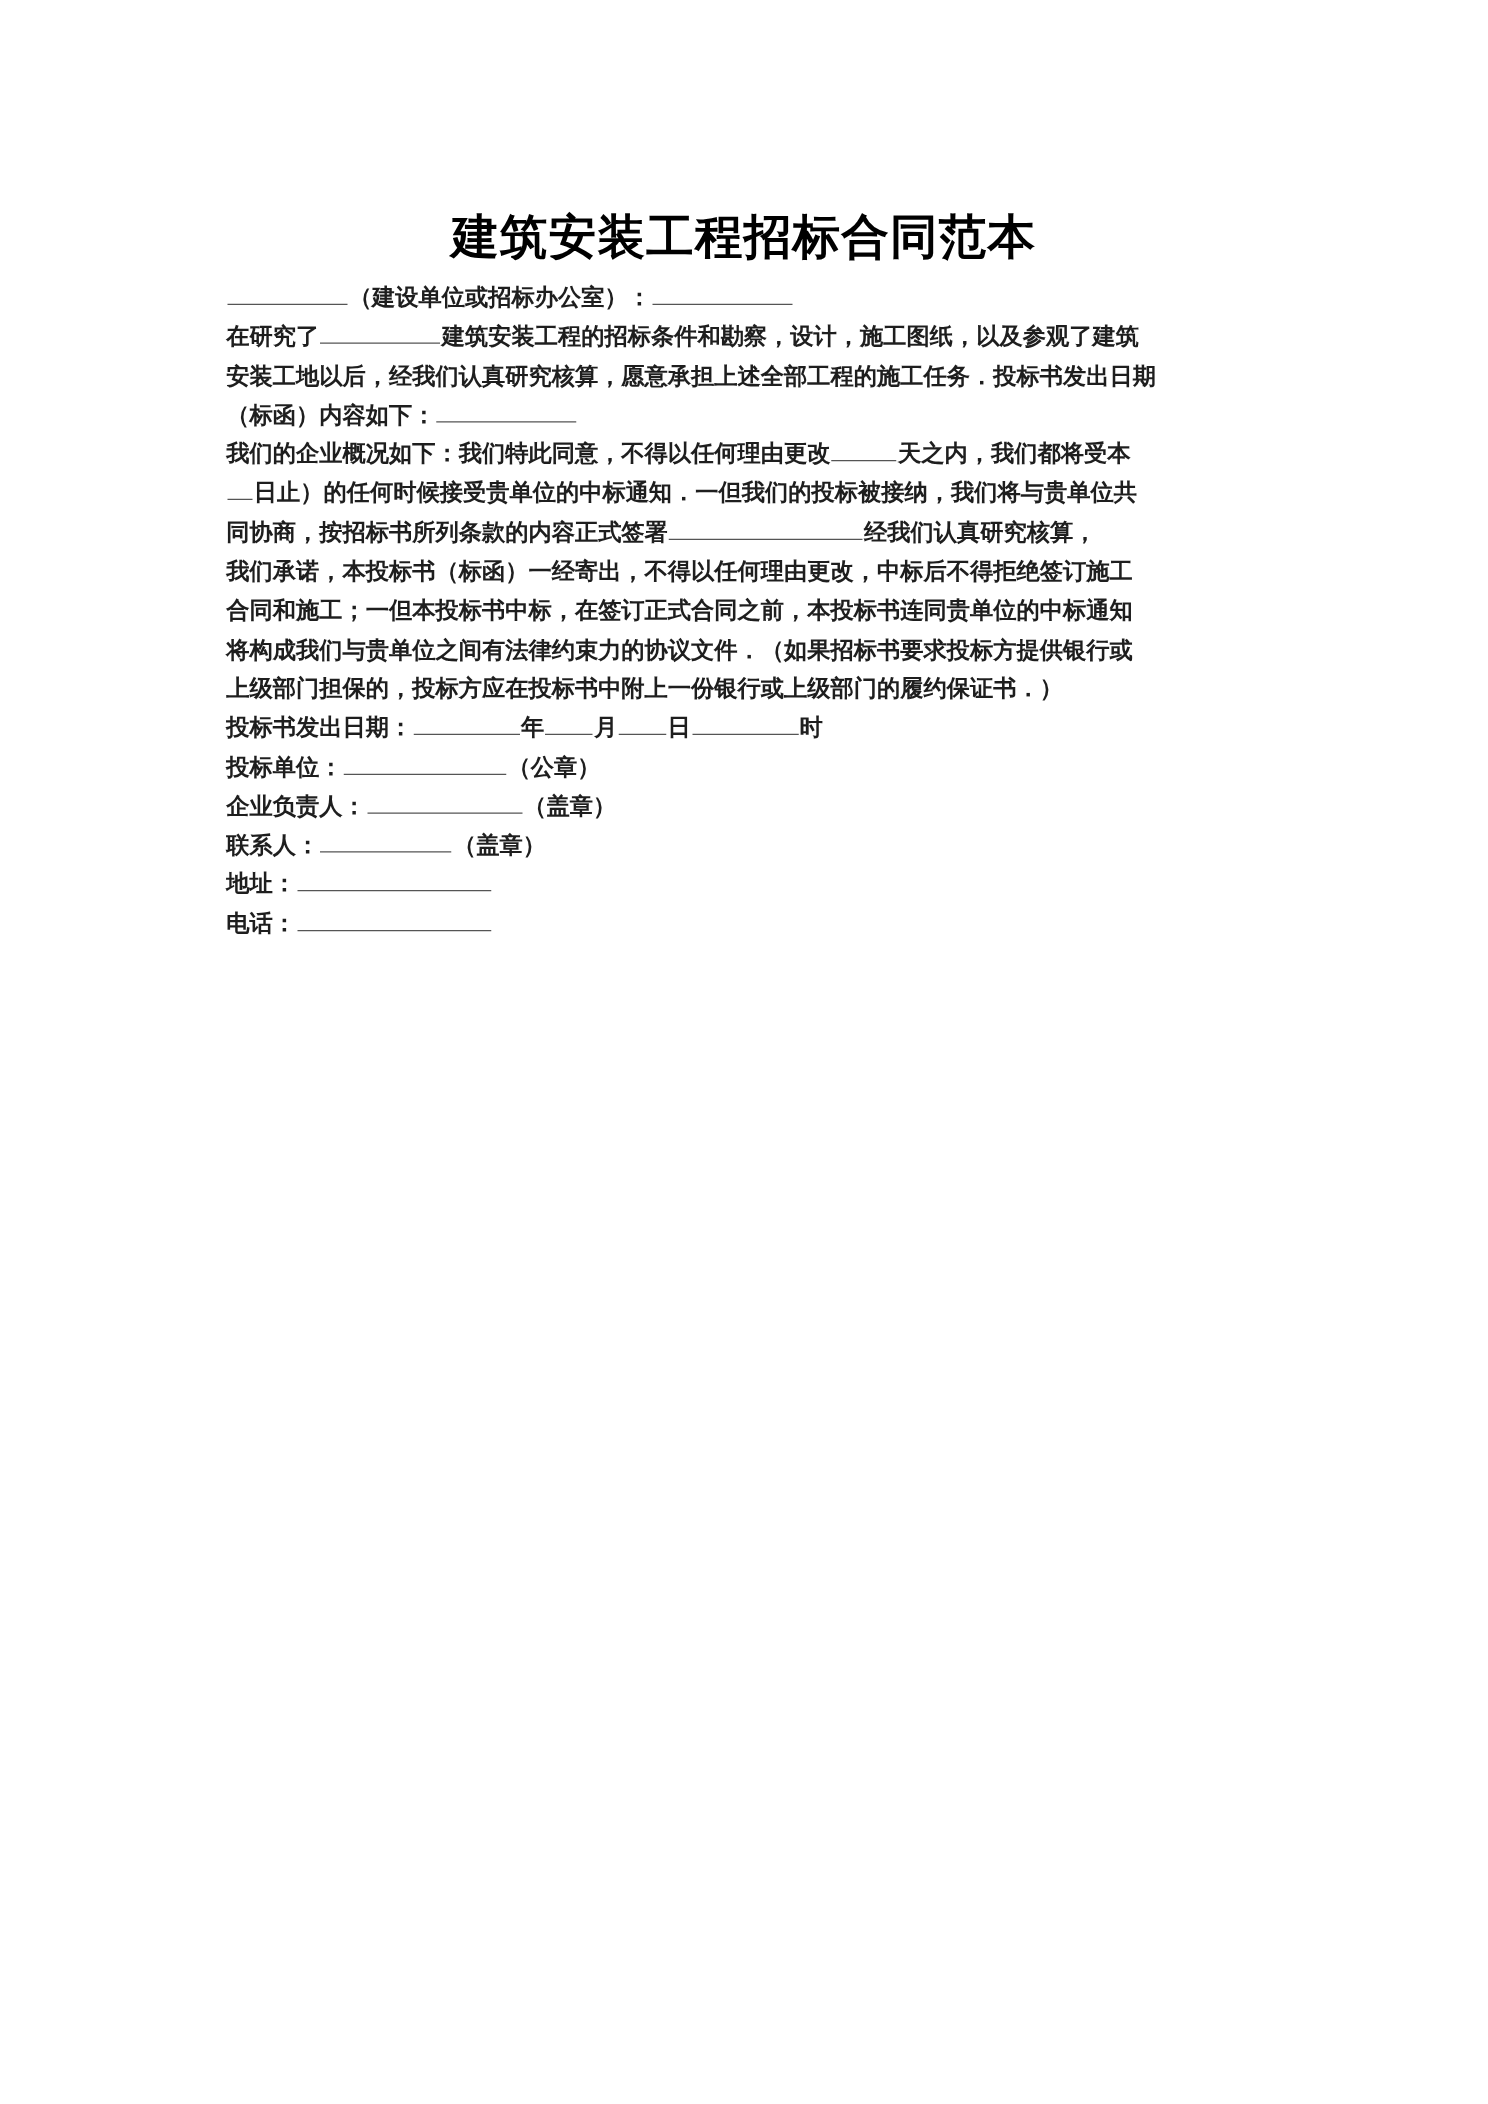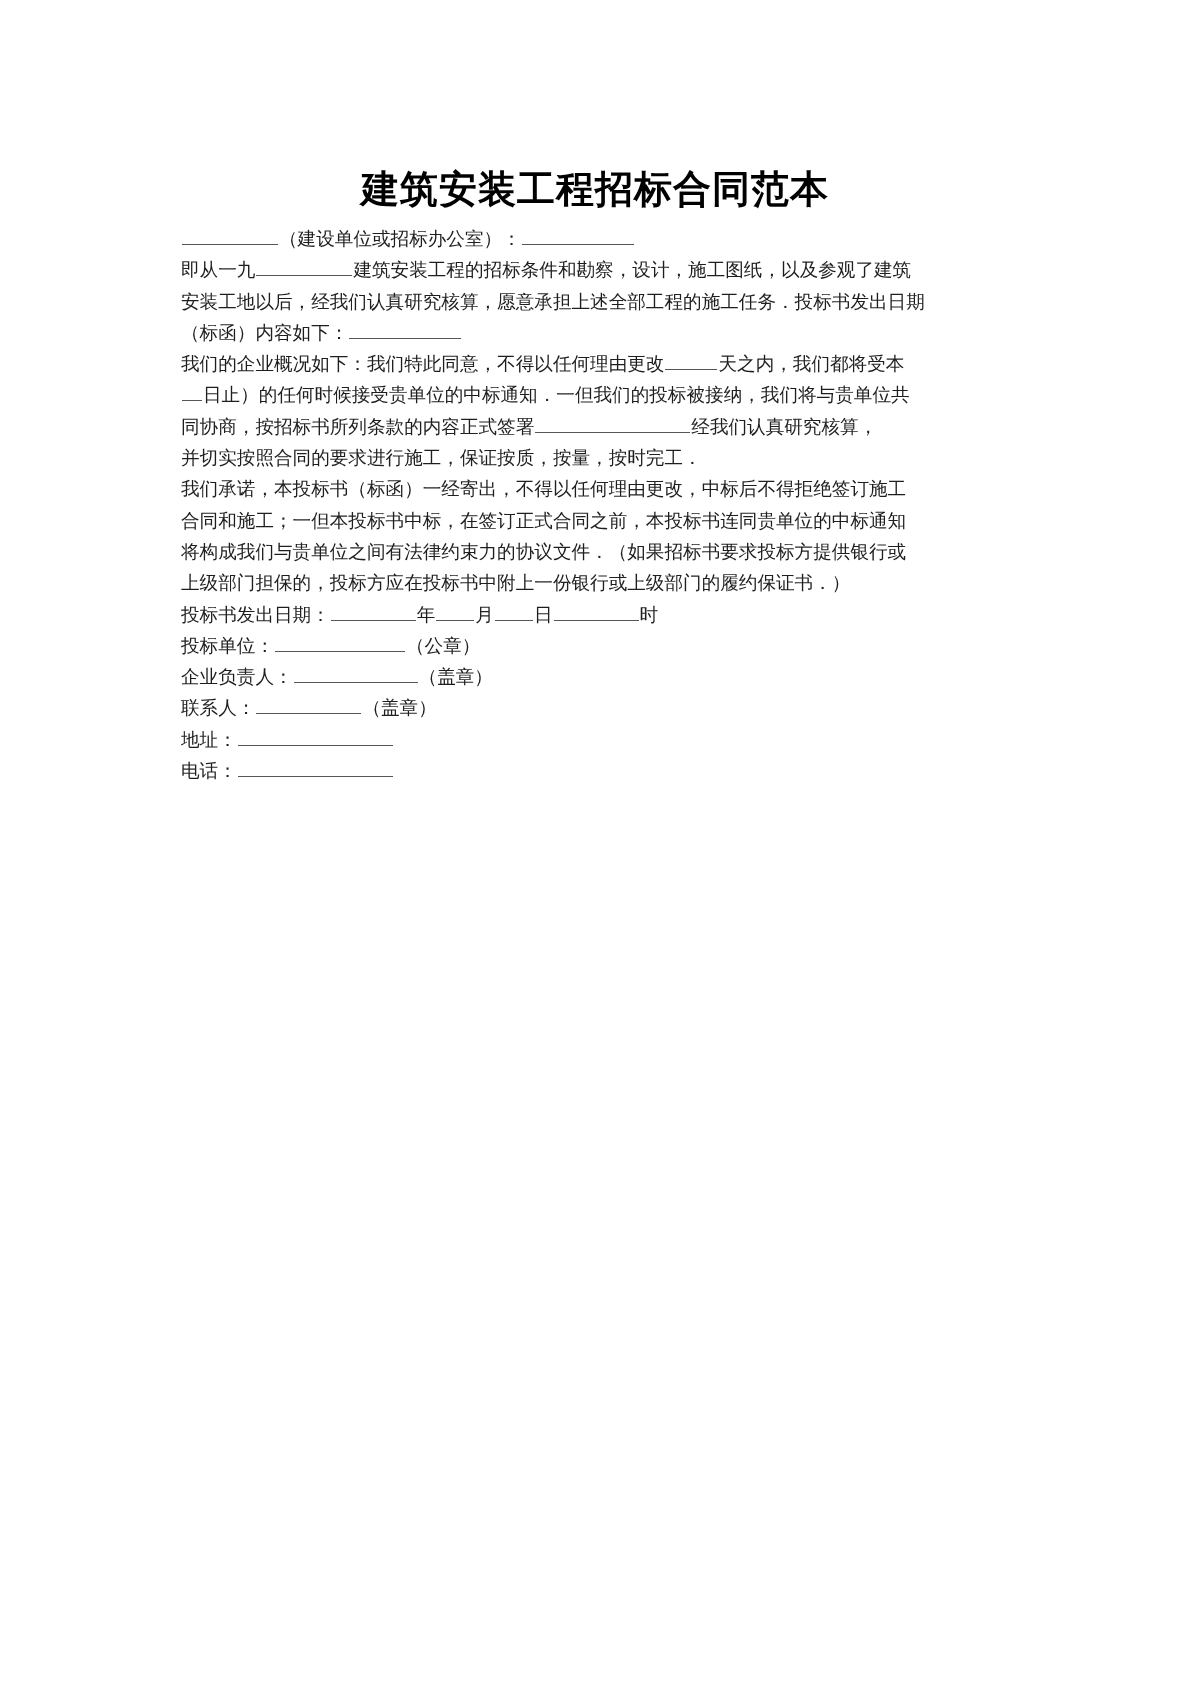--- a/index.html
+++ b/index.html
@@ -42,20 +42,21 @@
       top: 223px;
       width: 835px;
       font-size: 18.6px;
       line-height: 31.3px;
       color: #1e1e1e;
     }
     .line {
       white-space: nowrap;
       display: block;
       height: 31.3px;
+      font-weight: bold;
     }
     .blank {
       display: inline-block;
       border-bottom: 1px solid #555555;
       height: 20px;
       vertical-align: baseline;
       margin: 0 1px;
     }
     .w-20 { width: 20px; }
     .w-38 { width: 38px; }
@@ -72,28 +73,27 @@
 <body>
 
 <div class="page">
 
   <div class="title">建筑安装工程招标合同范本</div>
 
   <div class="body-text">
 
     <span class="line"><span class="blank w-96"></span><span>（建设单位或招标办公室）：</span><span class="blank w-112"></span></span>
 
-    <span class="line"><span>即从一九</span><span class="blank w-96"></span><span>建筑安装工程的招标条件和勘察，设计，施工图纸，以及参观了建筑</span></span>
+    <span class="line"><span>在研究了</span><span class="blank w-96"></span><span>建筑安装工程的招标条件和勘察，设计，施工图纸，以及参观了建筑</span></span>
     <span class="line">安装工地以后，经我们认真研究核算，愿意承担上述全部工程的施工任务．投标书发出日期</span>
     <span class="line"><span>（标函）内容如下：</span><span class="blank w-112"></span></span>
 
     <span class="line"><span>我们的企业概况如下：我们特此同意，不得以任何理由更改</span><span class="blank w-52"></span><span>天之内，我们都将受本</span></span>
     <span class="line"><span class="blank w-20"></span><span>日止）的任何时候接受贵单位的中标通知．一但我们的投标被接纳，我们将与贵单位共</span></span>
     <span class="line"><span>同协商，按招标书所列条款的内容正式签署</span><span class="blank w-155"></span><span>经我们认真研究核算，</span></span>
-    <span class="line">并切实按照合同的要求进行施工，保证按质，按量，按时完工．</span>
 
     <span class="line">我们承诺，本投标书（标函）一经寄出，不得以任何理由更改，中标后不得拒绝签订施工</span>
     <span class="line">合同和施工；一但本投标书中标，在签订正式合同之前，本投标书连同贵单位的中标通知</span>
     <span class="line">将构成我们与贵单位之间有法律约束力的协议文件．（如果招标书要求投标方提供银行或</span>
     <span class="line">上级部门担保的，投标方应在投标书中附上一份银行或上级部门的履约保证书．）</span>
 
     <span class="line"><span>投标书发出日期：</span><span class="blank w-85"></span><span>年</span><span class="blank w-38"></span><span>月</span><span class="blank w-38"></span><span>日</span><span class="blank w-85"></span><span>时</span></span>
     <span class="line"><span>投标单位：</span><span class="blank w-130"></span><span>（公章）</span></span>
     <span class="line"><span>企业负责人：</span><span class="blank w-124"></span><span>（盖章）</span></span>
     <span class="line"><span>联系人：</span><span class="blank w-105"></span><span>（盖章）</span></span>

